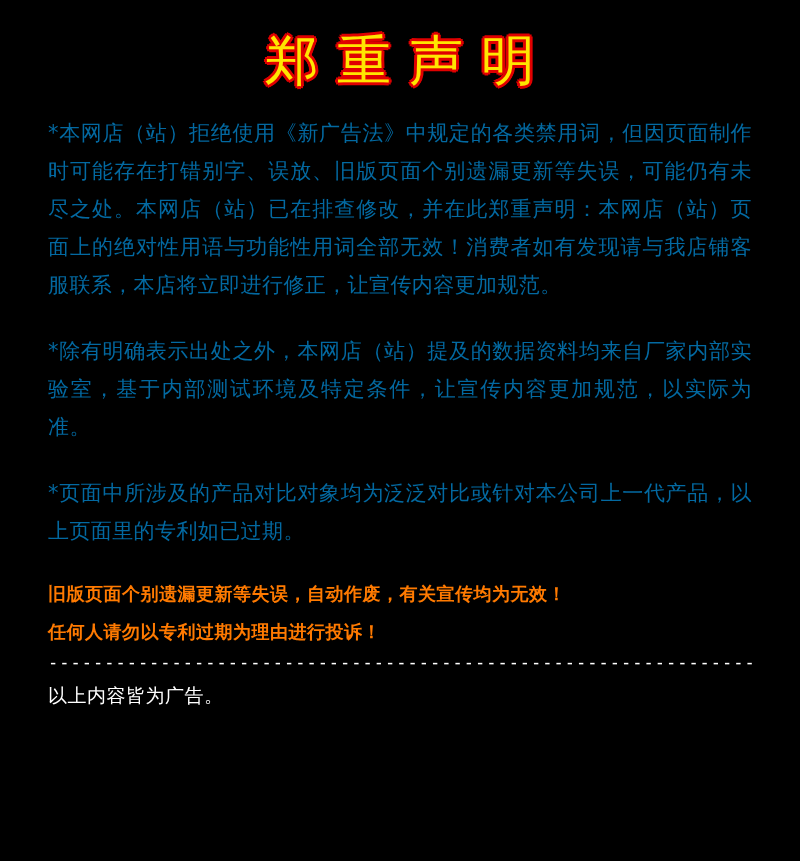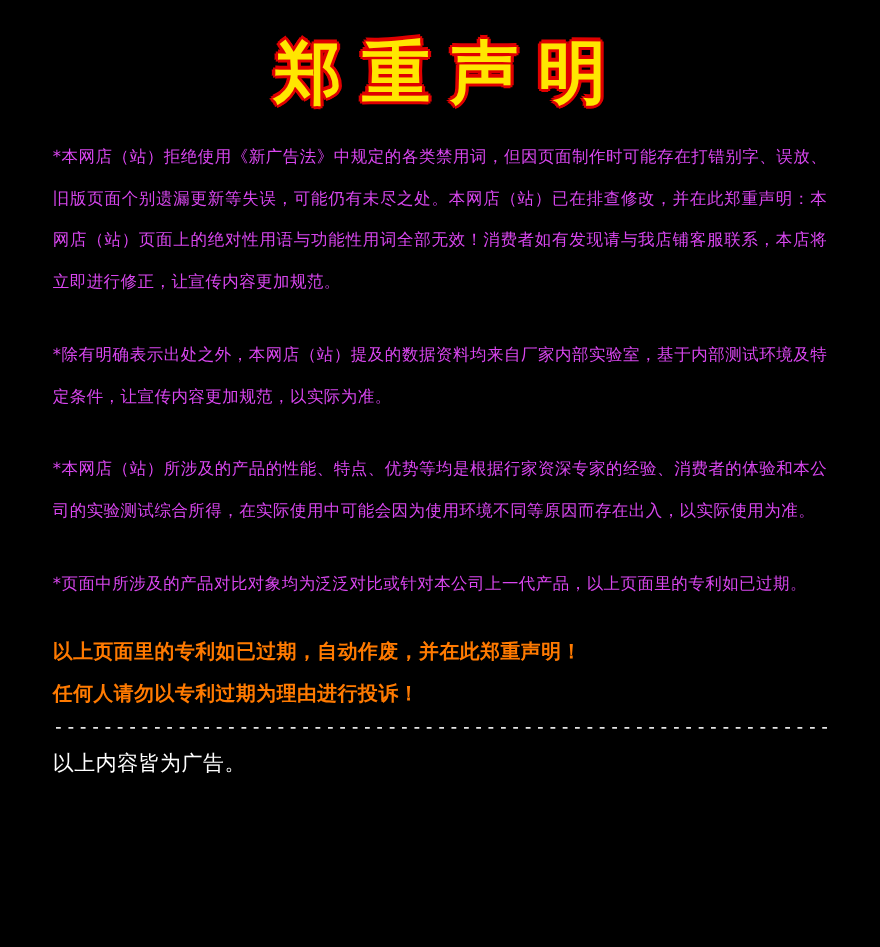--- a/index.html
+++ b/index.html
@@ -16,44 +16,44 @@
   }
   .page {
     width: 800px;
     height: 861px;
     background: #000000;
     position: relative;
     box-sizing: border-box;
   }
   .title {
     text-align: center;
-    font-size: 62px;
-    font-weight: bold;
+    font-size: 54px;
+    font-weight: normal;
     color: #ffe600;
     letter-spacing: 18px;
     padding-top: 30px;
     padding-left: 18px;
     line-height: 1.15;
     text-shadow:
       -2px -2px 0 #e00000,
        2px -2px 0 #e00000,
       -2px  2px 0 #e00000,
        2px  2px 0 #e00000,
       -3px  0   0 #e00000,
        3px  0   0 #e00000,
        0   -3px 0 #e00000,
        0    3px 0 #e00000;
     white-space: nowrap;
   }
   .body-wrap {
     padding: 22px 48px 0 48px;
   }
   .para {
-    color: #d946ef;
-    font-size: 15px;
+    color: #0369a1;
+    font-size: 21px;
     line-height: 38px;
     letter-spacing: 0.4px;
     margin: 0 0 28px 0;
     text-align: justify;
     font-weight: 500;
   }
   .para:last-of-type {
     margin-bottom: 16px;
   }
   .warn {
@@ -89,24 +89,23 @@
 <body>
 
 <div class="page">
 
   <div class="title">郑重声明</div>
 
   <div class="body-wrap">
 
     <p class="para">*本网店（站）拒绝使用《新广告法》中规定的各类禁用词，但因页面制作时可能存在打错别字、误放、旧版页面个别遗漏更新等失误，可能仍有未尽之处。本网店（站）已在排查修改，并在此郑重声明：本网店（站）页面上的绝对性用语与功能性用词全部无效！消费者如有发现请与我店铺客服联系，本店将立即进行修正，让宣传内容更加规范。</p>
     <p class="para">*除有明确表示出处之外，本网店（站）提及的数据资料均来自厂家内部实验室，基于内部测试环境及特定条件，让宣传内容更加规范，以实际为准。</p>
-    <p class="para">*本网店（站）所涉及的产品的性能、特点、优势等均是根据行家资深专家的经验、消费者的体验和本公司的实验测试综合所得，在实际使用中可能会因为使用环境不同等原因而存在出入，以实际使用为准。</p>
     <p class="para">*页面中所涉及的产品对比对象均为泛泛对比或针对本公司上一代产品，以上页面里的专利如已过期。</p>
 
-    <p class="warn">以上页面里的专利如已过期，自动作废，并在此郑重声明！</p>
+    <p class="warn">旧版页面个别遗漏更新等失误，自动作废，有关宣传均为无效！</p>
     <p class="warn second">任何人请勿以专利过期为理由进行投诉！</p>
 
     <div class="divider">-----------------------------------------------------------------------</div>
 
     <p class="footer-note">以上内容皆为广告。</p>
 
   </div>
 </div>
 
 </body></html>

